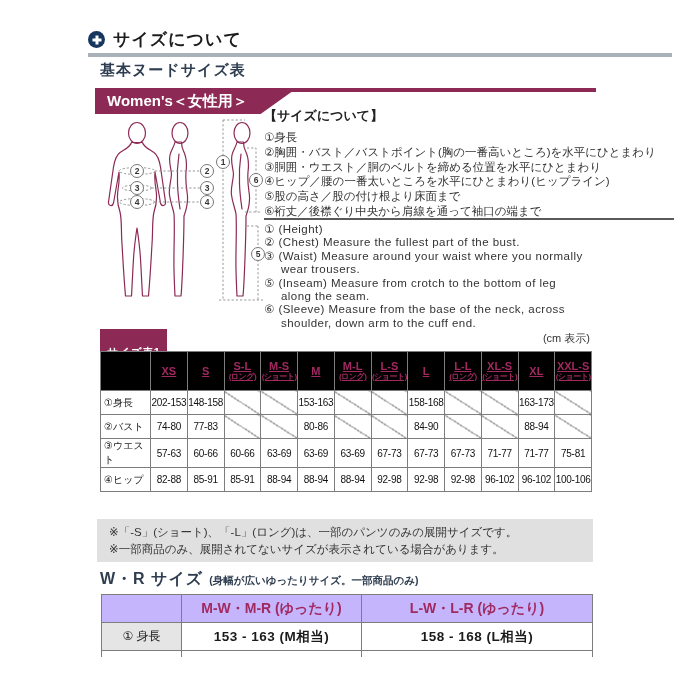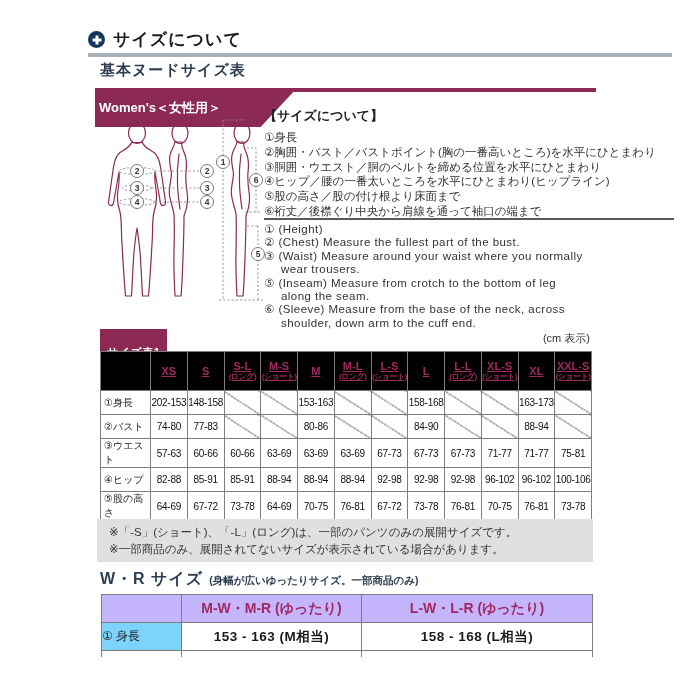--- a/index.html
+++ b/index.html
@@ -17,24 +17,24 @@
   .title-icon::before, .title-icon::after { content:""; position:absolute; background:#fff; left:50%; top:50%; }
   .title-icon::before { width:9px; height:3px; transform:translate(-50%,-50%); }
   .title-icon::after  { width:3px; height:9px; transform:translate(-50%,-50%); }
   .page-title { font-size:17px; font-weight:bold; color:#1b1b1b; letter-spacing:1px; }
   .title-underline { left:88px; top:53px; width:584px; height:4px; background:#a9b2ba; }
 
   
   .section-heading { left:100px; top:61px; font-size:15px; font-weight:bold; color:#2e3d4f; letter-spacing:1px; }
   .banner-line { left:95px; top:88px; width:501px; height:4px; background:#8c2a55; }
   .womens-banner {
-    left:95px; top:88px; width:202px; height:39px; background:#8c2a55;
+    left:95px; top:88px; width:202px; height:26px; background:#8c2a55;
     clip-path:polygon(0 0,100% 0,82% 100%,0 100%);
-    color:#fff; font-weight:bold; font-size:13px;
-    display:flex; align-items:center; padding-left:4px;
+    color:#fff; font-weight:bold; font-size:15px;
+    display:flex; align-items:center; padding-left:12px;
   }
 
   
   .figures { left:95px; top:114px; width:172px; height:205px; }
   .figures .outline { fill:none; stroke:#8c2a55; stroke-width:1.2; stroke-linejoin:round; stroke-linecap:round; }
   .figures .dots { fill:none; stroke:#8a8a8a; stroke-width:0.9; stroke-dasharray:2.2,2; }
   .figures .mark-c { fill:#fff; stroke:#777; stroke-width:1; }
   .figures .mark-t { font-size:8.5px; font-weight:bold; fill:#333; text-anchor:middle; }
 
   
@@ -61,21 +61,21 @@
   .notes { left:97px; top:519px; width:496px; height:43px; background:#e0e0e0; padding:5px 12px; }
   .note { font-size:11.5px; line-height:17px; color:#333; white-space:nowrap; }
 
   
   .wr-head { left:100px; top:569px; display:flex; align-items:baseline; gap:6px; }
   .wr-title { font-size:16px; font-weight:bold; color:#2e3d4f; letter-spacing:1px; }
   .wr-sub { font-size:10.5px; font-weight:bold; color:#2e3d4f; }
   table.wr { left:101px; top:594px; width:491px; border-collapse:collapse; table-layout:fixed; }
   .wr th, .wr td { border:1px solid #7d7d7d; padding:0; }
   .wr thead th { background:#c4b5fd; color:#a12960; font-size:14px; font-weight:bold; height:28px; }
-  .wr tbody th { background:#7dd3fc; font-size:12px; font-weight:normal; color:#222; height:28px; text-align:left; }
+  .wr tbody th { background:#e5e5e5; font-size:12px; font-weight:normal; color:#222; height:28px; text-align:center; }
   .wr tbody td { background:#fff; font-size:13.5px; font-weight:bold; color:#1b1b1b; text-align:center; vertical-align:middle; letter-spacing:0.5px; }
   .wr tr.stub td, .wr tr.stub th { height:6px; border-bottom:none; }
 </style>
 </head>
 <body>
 
 <div class="abs title-row">
   <span class="title-icon"></span>
   <span class="page-title">サイズについて</span>
 </div>
@@ -277,35 +277,20 @@
         <td>88-94</td>
         <td>88-94</td>
         <td>88-94</td>
         <td>92-98</td>
         <td>92-98</td>
         <td>92-98</td>
         <td>96-102</td>
         <td>96-102</td>
         <td>100-106</td>
       </tr>
-      <tr>
-        <th>⑤股の高さ</th>
-        <td>64-69</td>
-        <td>67-72</td>
-        <td>73-78</td>
-        <td>64-69</td>
-        <td>70-75</td>
-        <td>76-81</td>
-        <td>67-72</td>
-        <td>73-78</td>
-        <td>76-81</td>
-        <td>70-75</td>
-        <td>76-81</td>
-        <td>73-78</td>
-      </tr>
     </tbody>
   </table>
 
 <div class="abs notes">
   <div class="note">※「-S」(ショート)、「-L」(ロング)は、一部のパンツのみの展開サイズです。</div>
   <div class="note">※一部商品のみ、展開されてないサイズが表示されている場合があります。</div>
 </div>
 
 <div class="abs wr-head">
   <span class="wr-title">W・R サイズ</span>

